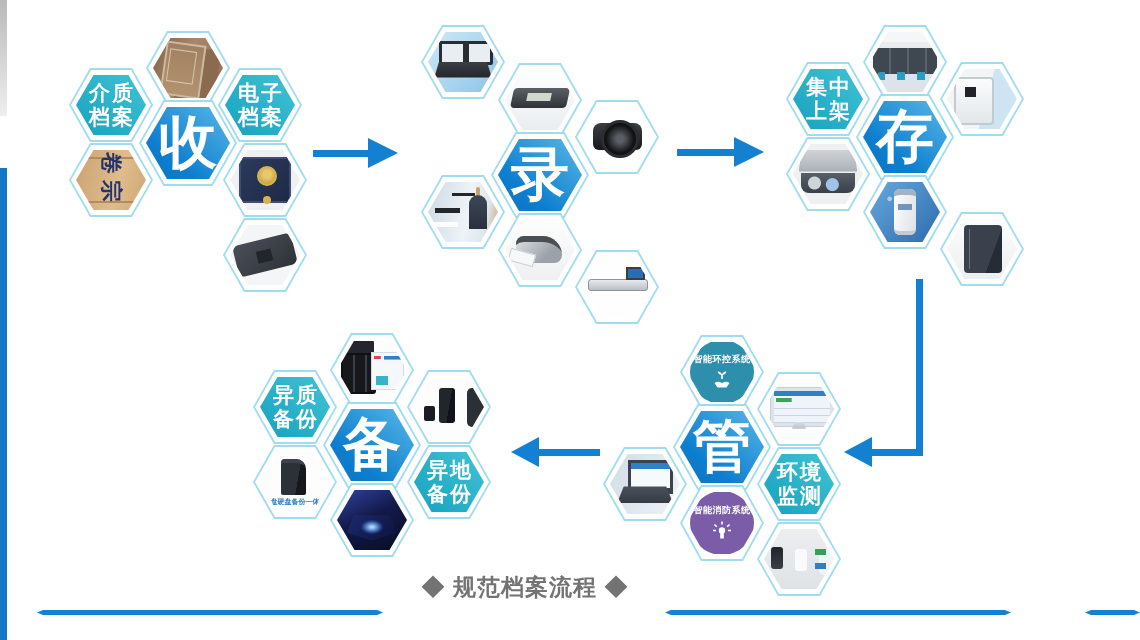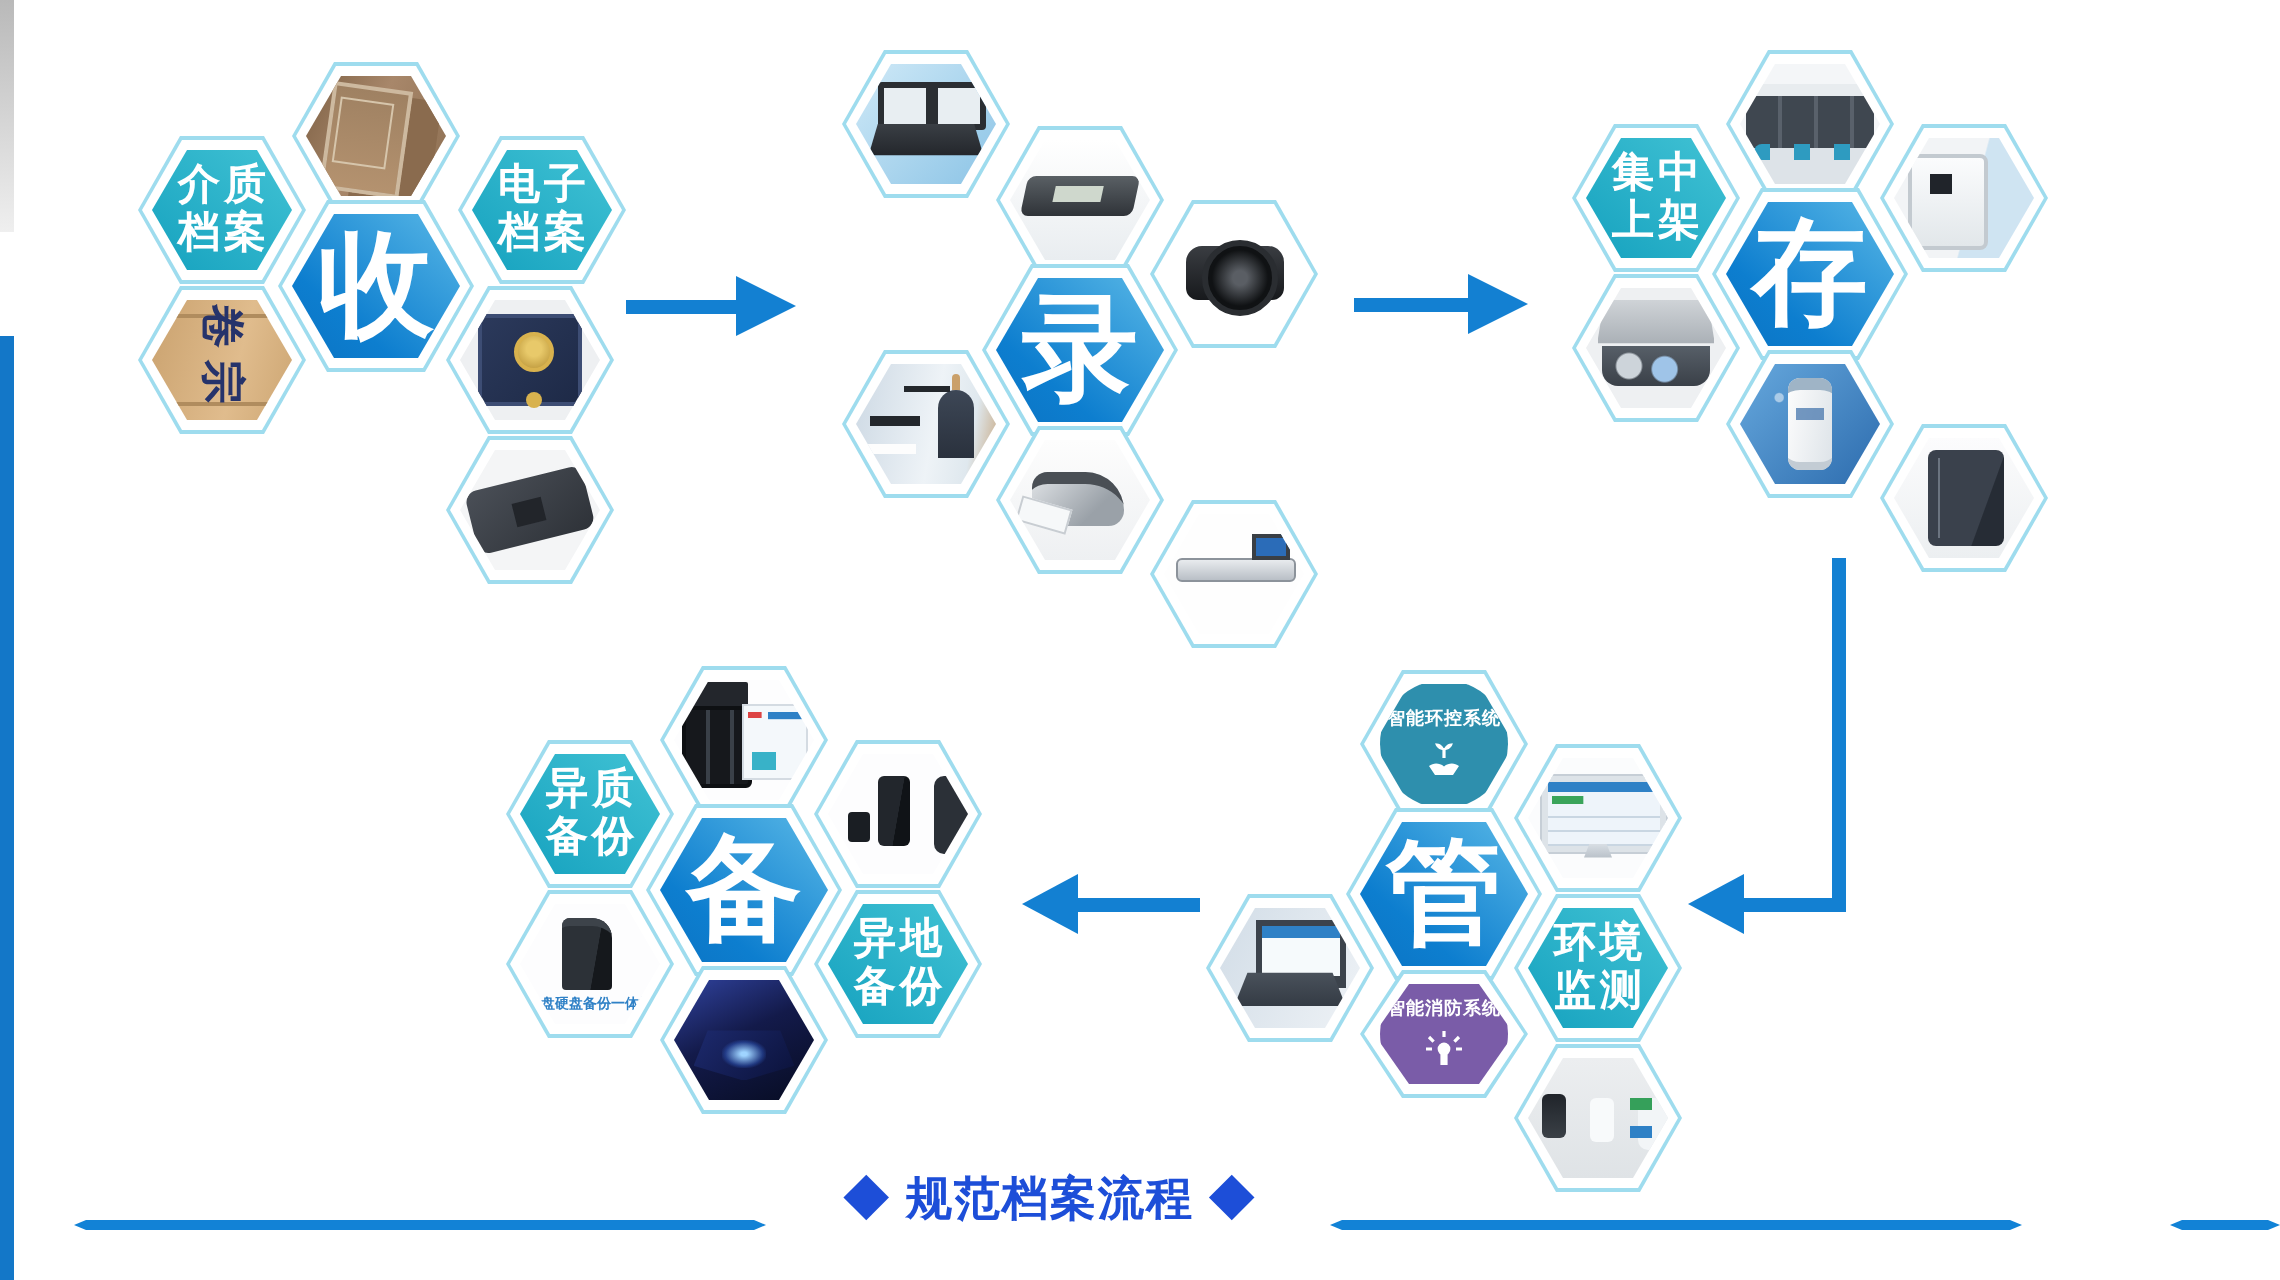--- a/index.html
+++ b/index.html
@@ -181,22 +181,22 @@
   
   .abar{position:absolute;background:#1380d2;}
   .ahead-r{position:absolute;width:0;height:0;border-top:15px solid transparent;
        border-bottom:15px solid transparent;border-left:30px solid #1380d2;}
   .ahead-l{position:absolute;width:0;height:0;border-top:15px solid transparent;
        border-bottom:15px solid transparent;border-right:28px solid #1380d2;}
 
   
   .fline{position:absolute;top:610px;height:5px;background:#1282d6;
        clip-path:polygon(6px 0,calc(100% - 6px) 0,100% 50%,calc(100% - 6px) 100%,6px 100%,0 50%);}
-  .ftext{position:absolute;left:400px;top:584px;width:250px;height:30px;display:flex;
-       align-items:center;justify-content:center;color:#1d4ed8;font-size:23px;font-weight:bold;
+  .ftext{position:absolute;left:400px;top:572px;width:250px;height:30px;display:flex;
+       align-items:center;justify-content:center;color:#737373;font-size:23px;font-weight:bold;
        letter-spacing:1px;white-space:nowrap;}
 
   
   .edge-gray{position:absolute;left:0;top:0;width:7px;height:116px;
        background:linear-gradient(#b9b9b9,#efefef);}
   .edge-blue{position:absolute;left:0;top:168px;width:7px;height:472px;background:#1377c8;}
 </style>
 </head>
 <body>
 
@@ -237,21 +237,21 @@
       </div>
     </div>
     <div class="hex" style="left: 69px; top: 68px; width: 84px; height: 74px;">
       <div class="hex-w">
         <div class="hex-c hx-label">
           <span>介质</span>
           <span>档案</span>
         </div>
       </div>
     </div>
-    <div class="hex" style="left: 229px; top: 68px; width: 84px; height: 74px;">
+    <div class="hex" style="left: 218px; top: 68px; width: 84px; height: 74px;">
       <div class="hex-w">
         <div class="hex-c hx-label">
           <span>电子</span>
           <span>档案</span>
         </div>
       </div>
     </div>
     <div class="hex" style="left: 139px; top: 100px; width: 98px; height: 86px;">
       <div class="hex-w">
         <div class="hex-c hx-center">收</div>
@@ -378,21 +378,21 @@
       </div>
     </div>
     <div class="hex" style="left: 757px; top: 447px; width: 84px; height: 74px;">
       <div class="hex-w">
         <div class="hex-c hx-label">
           <span>环境</span>
           <span>监测</span>
         </div>
       </div>
     </div>
-    <div class="hex" style="left: 680px; top: 485px; width: 84px; height: 64px;">
+    <div class="hex" style="left: 680px; top: 485px; width: 84px; height: 76px;">
       <div class="hex-w">
         <div class="hex-c hx-badge">
           <div class="badge-circle" style="background: rgb(122, 92, 168);">
             <span>智能消防系统</span>
             <div class="badge-icon"><svg viewBox="0 0 24 24" width="24" height="24">
                 <g stroke="#fff" stroke-width="1.6">
                   <line x1="12" y1="2.5" x2="12" y2="5.5"></line>
                   <line x1="4.5" y1="5.5" x2="6.8" y2="7.8"></line>
                   <line x1="19.5" y1="5.5" x2="17.2" y2="7.8"></line>
                   <line x1="3" y1="11.5" x2="6" y2="11.5"></line>

